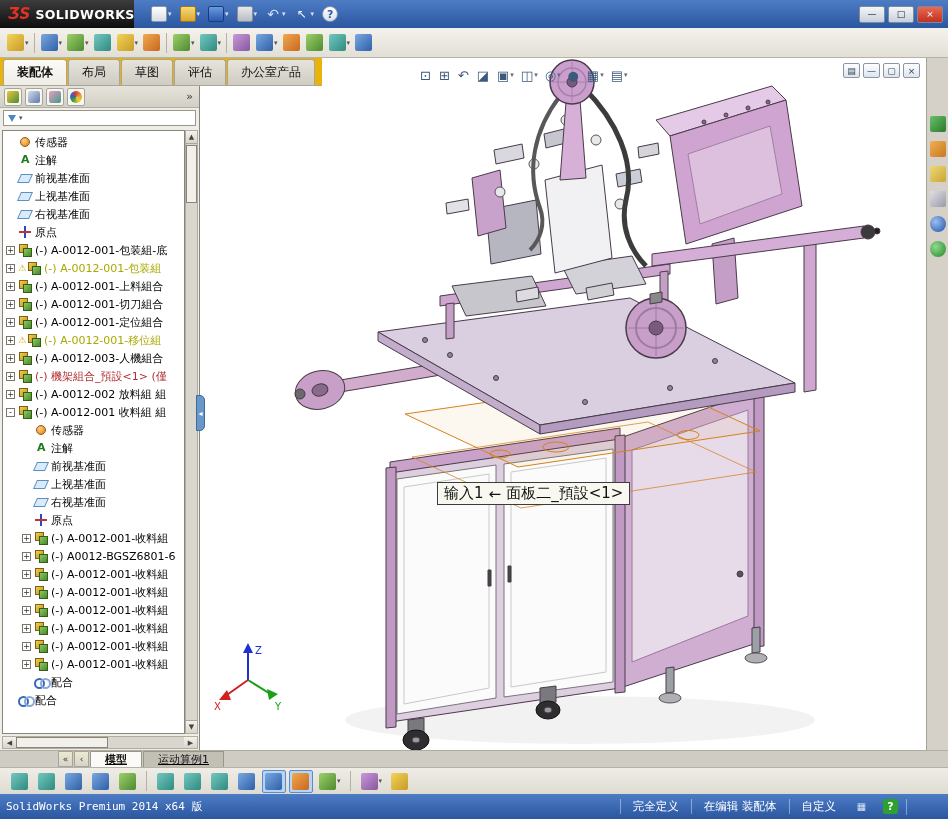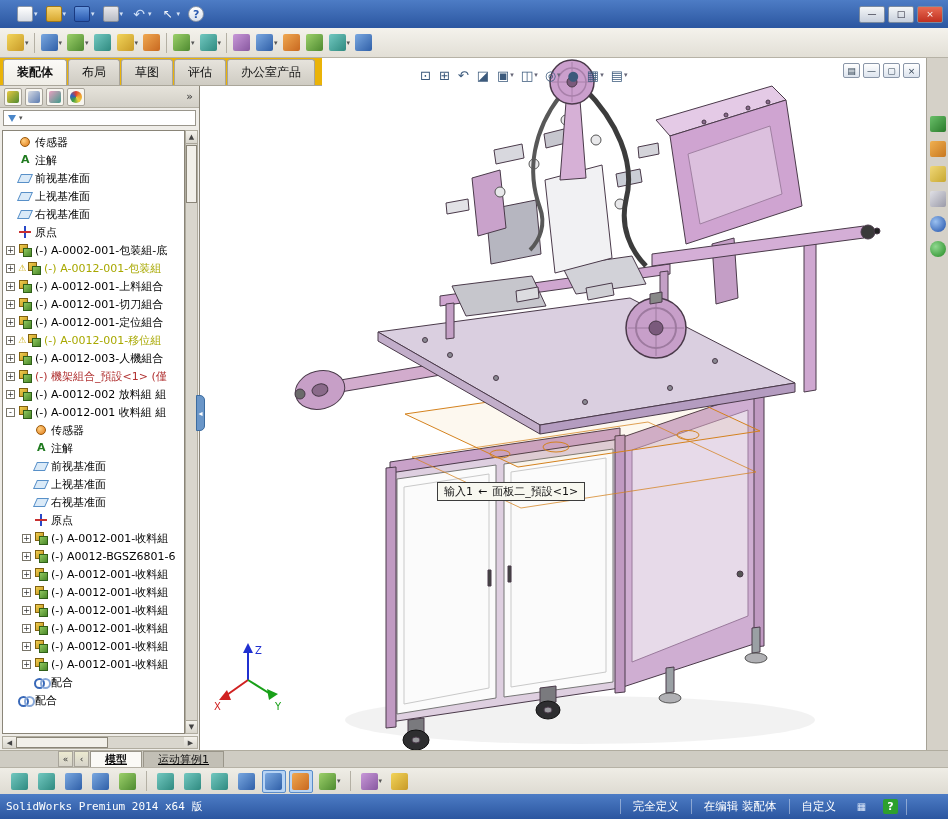--- a/index.html
+++ b/index.html
@@ -59,21 +59,21 @@
   .viewport{position:absolute;left:200px;top:58px;width:726px;height:692px;background:#ffffff;overflow:hidden;}
   .hud{position:absolute;left:218px;top:7px;display:flex;align-items:center;gap:3px;}
   .hudbtn{display:flex;align-items:center;gap:1px;padding:0 2px;height:20px;}
   .hudglyph{font-size:13px;color:#3c5a7c;}
   .huddrop{font-size:7px;color:#667;}
   .docbtns{position:absolute;right:6px;top:5px;display:flex;gap:3px;}
   .dbtn{width:17px;height:15px;display:flex;align-items:center;justify-content:center;
         background:linear-gradient(#ffffff,#dde4ee);border:1px solid #8a96a8;border-radius:2px;
         font-size:9px;color:#345;}
   .callout{position:absolute;left:237px;top:424px;display:flex;align-items:center;gap:5px;
-           background:#f8f8f0;border:1px solid #3c3c3c;padding:1px 6px;font-size:11px;color:#111;}
+           background:#f8f8f0;border:1px solid #3c3c3c;padding:1px 6px;font-size:15px;color:#111;}
   .triad{position:absolute;left:12px;top:582px;}
   .splitter{position:absolute;left:196px;top:395px;width:9px;height:36px;background:#6a96c8;
             border:1px solid #3c6ca0;border-radius:0 5px 5px 0;color:#fff;font-size:8px;
             display:flex;align-items:center;justify-content:center;z-index:30;}
   
   .leftpanel{position:absolute;left:0;top:86px;width:200px;height:664px;background:#efede8;
              border-right:1px solid #8a8578;}
   .paneltabs{height:22px;display:flex;align-items:center;gap:3px;padding-left:4px;
              background:linear-gradient(#e6e3db,#d2cfc6);border-bottom:1px solid #b2aea2;}
   .ptab{width:18px;height:18px;border:1px solid #a8a49a;border-radius:2px;background:#f8f6f0;
@@ -169,20 +169,24 @@
   .st-help{width:15px;height:15px;background:#2da02d;border-radius:2px;color:#fff;font-weight:bold;
            font-size:11px;display:flex;align-items:center;justify-content:center;margin:0 8px;}
   .st-tail{width:36px;border-left:1px solid rgba(255,255,255,.4);height:16px;}
 </style>
 </head>
 <body>
 
 <div class="app">
 
   <div class="titlebar">
+    <div class="logo">
+      <span class="logo-glyph">ƷS</span>
+      <span class="logo-text">SOLIDWORKS</span>
+    </div>
     <div class="quick">
 
         <span class="qbtn">
           <span class="qi qi-new"></span>
           <span class="qdrop">▾</span>
         </span>
 
         <span class="qbtn">
           <span class="qi qi-open"></span>
           <span class="qdrop">▾</span>
@@ -612,21 +616,21 @@
 
           <span class="ticon origin"></span>
           <span class="tlabel">原点</span>
         </div>
 
         <div class="trow">
           <span class="tind i0"></span>
           <span class="texp">+</span>
 
           <span class="ticon asm"></span>
-          <span class="tlabel">(-) A-0002-001-包装組-底</span>
+          <span class="tlabel">(-) A-0012-001-包装組-底</span>
         </div>
 
         <div class="trow">
           <span class="tind i0"></span>
           <span class="texp">+</span>
           <span class="twarn warn">⚠</span>
           <span class="ticon asm"></span>
           <span class="tlabel ylw">(-) A-0012-001-包装組</span>
         </div>
 

